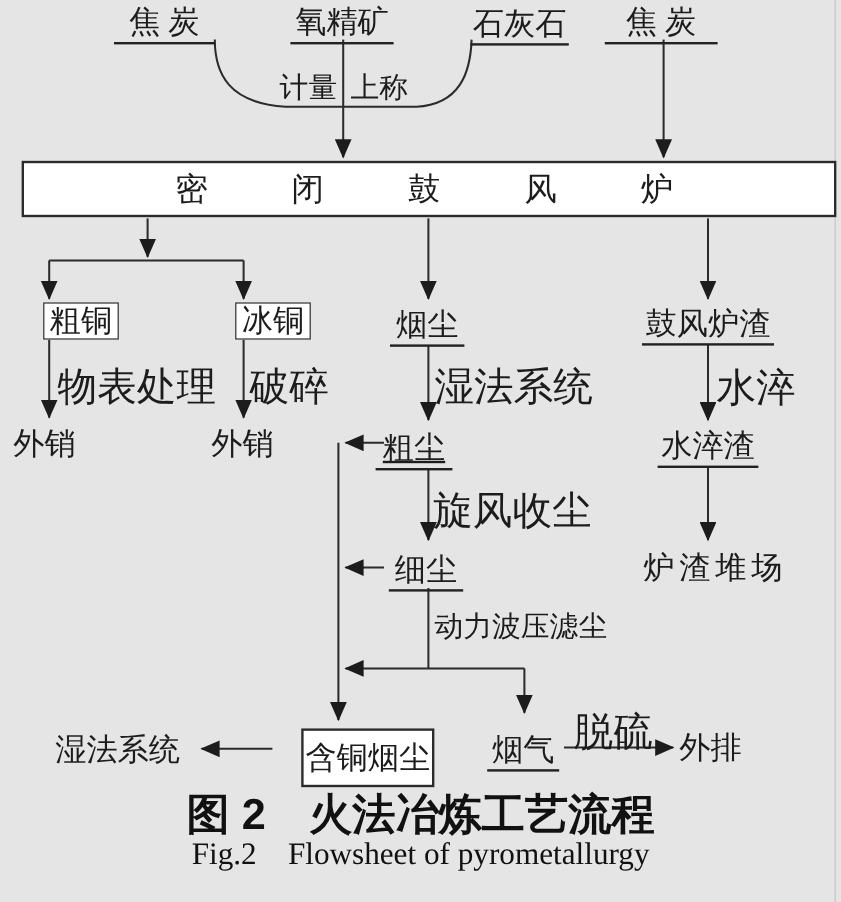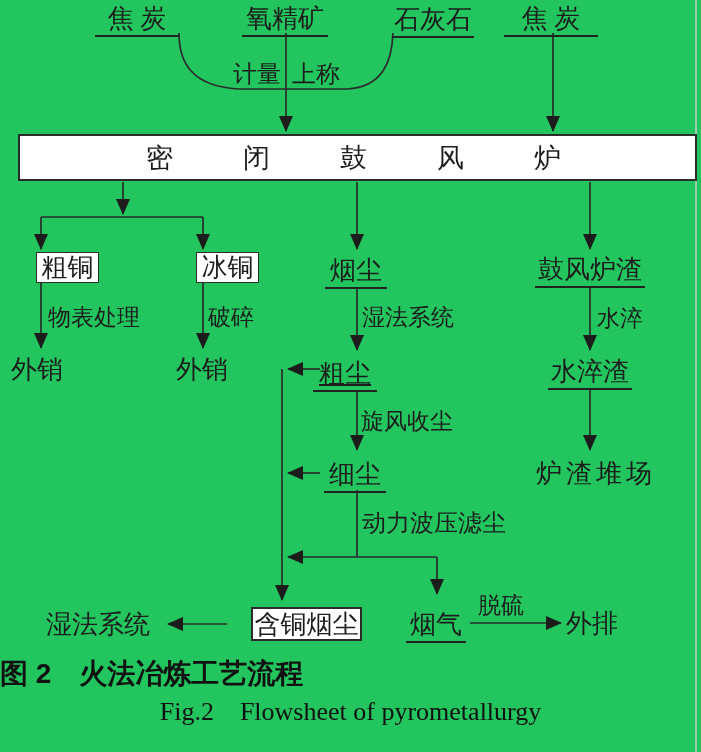--- a/index.html
+++ b/index.html
@@ -1,40 +1,40 @@
 <!DOCTYPE html>
 <html><head>
 <meta charset="utf-8">
 <style>
   html,body{margin:0;padding:0;background:#ffffff;}
   #stage{
-    position:relative;width:701px;height:752px;background:#22c55e;overflow:hidden;
+    position:relative;width:701px;height:752px;background:#e5e5e5;overflow:hidden;
     font-family:"Liberation Serif","DejaVu Serif",serif;color:#1c1c1c;
   }
   #wires{position:absolute;left:0;top:0;width:701px;height:752px;}
   .lbl{position:absolute;white-space:nowrap;font-size:26px;line-height:1.08;color:#1c1c1c;}
-  .lbl.small{font-size:23px;font-family:Liberation Serif, serif;}
+  .lbl.small{font-size:33px;font-family:Liberation Serif, serif;}
   .lbl.xs{font-size:24px;}
   .lbl.ctr{text-align:center;}
   .u{border-bottom:2px solid #222;padding-bottom:2px;}
   .nodebox{
     position:absolute;border:1.8px solid #2b2b2b;box-sizing:border-box;
     display:flex;align-items:center;justify-content:center;
     font-size:26px;background:#ffffff;margin-left:24px;
   }
   #furnace-box{
     position:absolute;left:18px;top:134px;width:679px;height:47px;
     border:2.4px solid #2b2b2b;box-sizing:border-box;background:#ffffff;
   }
   #furnace-label{
     position:absolute;left:146px;top:144px;font-size:27px;letter-spacing:70px;white-space:nowrap;
   }
   #caption-zh{
-    position:absolute;left:0;top:655px;width:701px;
-    font-family:"Liberation Sans","DejaVu Sans",sans-serif;font-weight:700;font-size:28px;color:#111;
+    position:absolute;left:0;top:655px;width:701px;text-align:center;
+    font-family:"Liberation Sans","DejaVu Sans",sans-serif;font-weight:700;font-size:36px;color:#111;
   }
   #caption-en{
     position:absolute;left:0;top:694px;width:701px;text-align:center;
     font-family:"Liberation Serif","DejaVu Serif",serif;font-size:26px;color:#111;
   }
 </style>
 </head>
 <body>
 
 <div id="stage">
@@ -104,20 +104,20 @@
   <div class="lbl xs" style="left:362px;top:511px;">动力波压滤尘</div>
   <div class="lbl small" style="left:478px;top:594px;">脱硫</div>
 
   <div class="lbl" style="left:11px;top:356px;">外销</div>
   <div class="lbl" style="left:176px;top:356px;">外销</div>
   <div class="lbl ctr u" style="left:313px;top:360px;width:64px;text-decoration:underline;">粗尘</div>
   <div class="lbl ctr u" style="left:324px;top:461px;width:62px;">细尘</div>
   <div class="lbl ctr u" style="left:548px;top:358px;width:84px;">水淬渣</div>
   <div class="lbl" style="left:536px;top:460px;letter-spacing:4px;">炉渣堆场</div>
   <div class="lbl" style="left:46px;top:611px;">湿法系统</div>
-  <div class="nodebox" style="left:227px;top:607px;width:111px;height:34px;border-width:2px;">含铜烟尘</div>
+  <div class="nodebox" style="left:227px;top:607px;width:111px;height:49px;border-width:2px;">含铜烟尘</div>
   <div class="lbl ctr u" style="left:406px;top:611px;width:60px;">烟气</div>
   <div class="lbl" style="left:566px;top:610px;">外排</div>
 
   <div id="caption-zh">图 2　火法冶炼工艺流程</div>
   <div id="caption-en">Fig.2　Flowsheet of pyrometallurgy</div>
 
 </div>
 
 </body></html>

